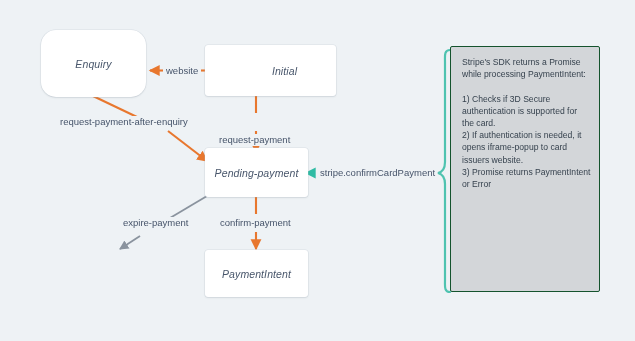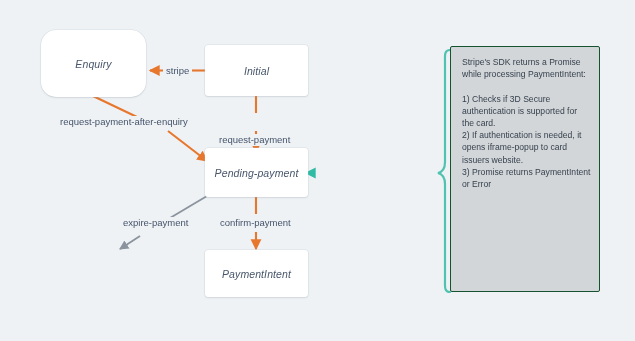--- a/index.html
+++ b/index.html
@@ -117,43 +117,44 @@
     <g>
       <path d="M450,50 C444,50 445,56 445,62 L445,162 C445,169 442,172 438,173
                C442,174 445,177 445,184 L445,280 C445,286 444,292 450,292" fill="none" stroke="#4fc3b0" stroke-width="2.2" stroke-linecap="round"></path>
     </g>
   </svg>
 
   <div class="state-node" style="left:41px; top:30px; width:105px; height:67px;border-radius:15px;">
     <span class="state-label">Enquiry</span>
   </div>
 
-  <div class="state-node" style="left:205px; top:45px; width:103px; height:51px;">
+  <div class="state-node" style="left:205px; top:45px; width:103px; height:51px;padding-left:28px;">
     <span class="state-label">Initial</span>
   </div>
 
   <div class="state-node" style="left:205px; top:148px; width:103px; height:49px;">
     <span class="state-label">Pending-payment</span>
   </div>
 
 
   <div class="state-node" style="left:205px; top:250px; width:103px; height:47px;">
     <span class="state-label">PaymentIntent</span>
   </div>
 
-  <div class="edge-label" style="left:163px; top:65px;">stripe</div>
+  <div class="edge-label" style="left:163px; top:65px;">website</div>
 
   <div class="edge-label" style="left:216px; top:116px;margin-top:18px;">request-payment</div>
 
   <div class="edge-label" style="left:57px; top:116px;">request-payment-after-enquiry</div>
 
   <div class="edge-label" style="left:120px; top:217px;">expire-payment</div>
 
   <div class="edge-label" style="left:217px; top:217px;">confirm-payment</div>
 
+  <div class="edge-label" style="left:317px; top:167px; background:transparent;">stripe.confirmCardPayment</div>
 
   <div class="note-box" style="left:450px; top:46px; width:150px; height:246px;">
     <div class="note-text" style="left:11px; top:9px; width:132px;">Stripe's SDK returns a Promise
 while processing PaymentIntent:
 
 1) Checks if 3D Secure
 authentication is supported for
 the card.
 2) If authentication is needed, it
 opens iframe-popup to card

